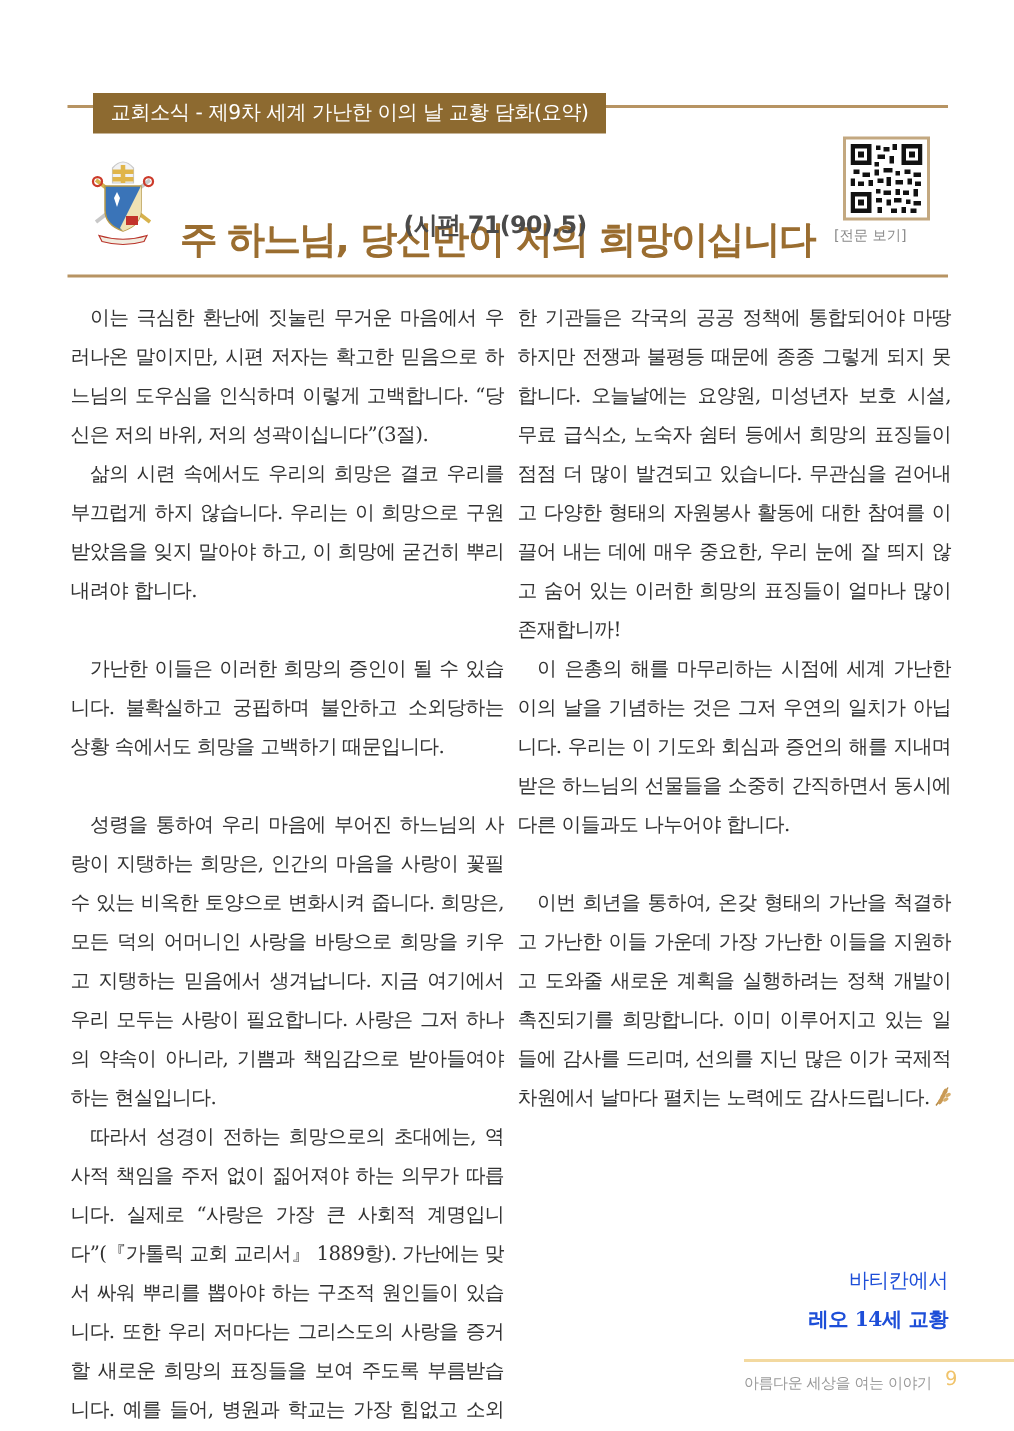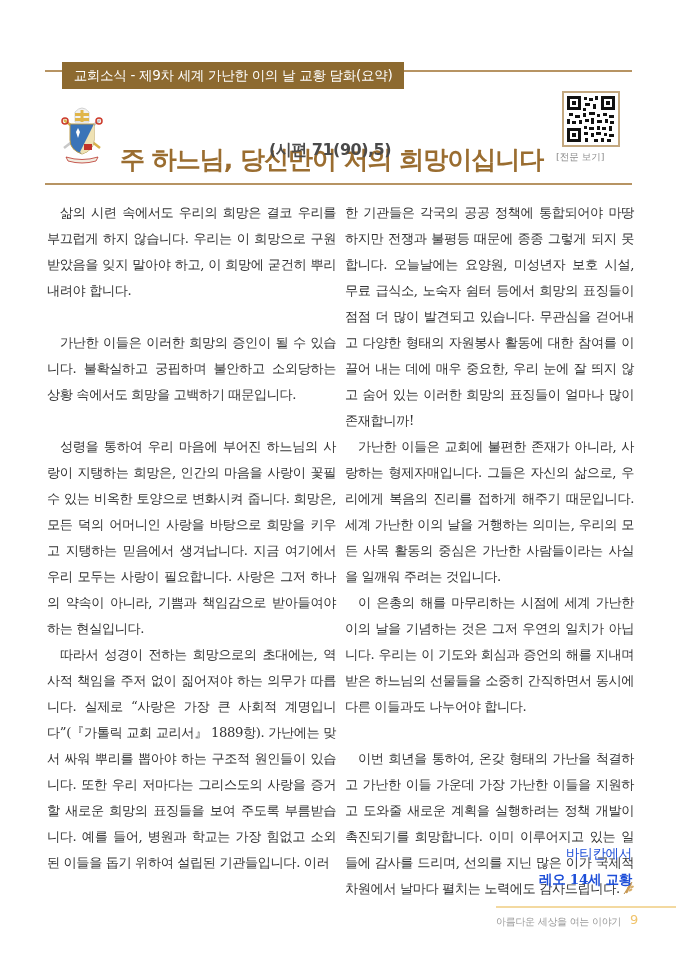--- a/index.html
+++ b/index.html
@@ -133,29 +133,29 @@
       <rect x="27" y="43" width="4" height="3" fill="#111"></rect>
     <rect x="34" y="42" width="3" height="4" fill="#111"></rect>
       <rect x="40" y="43" width="4" height="3" fill="#111"></rect>
   </svg>
 </div>
 <div class="qr-label">[전문 보기]</div>
 
 <div class="divider"></div>
 
 <div class="col left">
+  <p>이는 극심한 환난에 짓눌린 무거운 마음에서 우러나온 말이지만, 시편 저자는 확고한 믿음으로 하느님의 도우심을 인식하며 이렇게 고백합니다. “당신은 저의 바위, 저의 성곽이십니다”(3절).</p>
   <p>삶의 시련 속에서도 우리의 희망은 결코 우리를 부끄럽게 하지 않습니다. 우리는 이 희망으로 구원받았음을 잊지 말아야 하고, 이 희망에 굳건히 뿌리 내려야 합니다.</p>
   <p class="gap">가난한 이들은 이러한 희망의 증인이 될 수 있습니다. 불확실하고 궁핍하며 불안하고 소외당하는 상황 속에서도 희망을 고백하기 때문입니다.</p>
   <p class="gap">성령을 통하여 우리 마음에 부어진 하느님의 사랑이 지탱하는 희망은, 인간의 마음을 사랑이 꽃필 수 있는 비옥한 토양으로 변화시켜 줍니다. 희망은, 모든 덕의 어머니인 사랑을 바탕으로 희망을 키우고 지탱하는 믿음에서 생겨납니다. 지금 여기에서 우리 모두는 사랑이 필요합니다. 사랑은 그저 하나의 약속이 아니라, 기쁨과 책임감으로 받아들여야 하는 현실입니다.</p>
   <p>따라서 성경이 전하는 희망으로의 초대에는, 역사적 책임을 주저 없이 짊어져야 하는 의무가 따릅니다. 실제로 “사랑은 가장 큰 사회적 계명입니다”(『가톨릭 교회 교리서』 1889항). 가난에는 맞서 싸워 뿌리를 뽑아야 하는 구조적 원인들이 있습니다. 또한 우리 저마다는 그리스도의 사랑을 증거할 새로운 희망의 표징들을 보여 주도록 부름받습니다. 예를 들어, 병원과 학교는 가장 힘없고 소외된 이들을 돕기 위하여 설립된 기관들입니다. 이러</p>
 </div>
 
 <div class="col right">
   <p style="text-indent:0">한 기관들은 각국의 공공 정책에 통합되어야 마땅하지만 전쟁과 불평등 때문에 종종 그렇게 되지 못합니다. 오늘날에는 요양원, 미성년자 보호 시설, 무료 급식소, 노숙자 쉼터 등에서 희망의 표징들이 점점 더 많이 발견되고 있습니다. 무관심을 걷어내고 다양한 형태의 자원봉사 활동에 대한 참여를 이끌어 내는 데에 매우 중요한, 우리 눈에 잘 띄지 않고 숨어 있는 이러한 희망의 표징들이 얼마나 많이 존재합니까!</p>
-  <p>가난한 이들은 교회에 불편한 존재가 아니라, 사랑하는 형제자매입니다. 그들은 자신의 삶으로, 우리에게 복음의 진리를 접하게 해주기 때문입니다. 세계 가난한 이의 날을 거행하는 의미는, 우리의 모든 사목 활동의 중심은 가난한 사람들이라는 사실을 일깨워 주려는 것입니다.</p>
   <p>이 은총의 해를 마무리하는 시점에 세계 가난한 이의 날을 기념하는 것은 그저 우연의 일치가 아닙니다. 우리는 이 기도와 회심과 증언의 해를 지내며 받은 하느님의 선물들을 소중히 간직하면서 동시에 다른 이들과도 나누어야 합니다.</p>
   <p class="gap"><span>이번 희년을 통하여, 온갖 형태의 가난을 척결하고 가난한 이들 가운데 가장 가난한 이들을 지원하고 도와줄 새로운 계획을 실행하려는 정책 개발이 촉진되기를 희망합니다. 이미 이루어지고 있는 일들에 감사를 드리며, 선의를 지닌 많은 이가 국제적 차원에서 날마다 펼치는 노력에도 감사드립니다.</span><svg class="wheat" viewBox="0 0 12 14">
         <path d="M2 13 Q6 8 10 1" stroke="#b48a48" stroke-width="1" fill="none"></path>
         <ellipse cx="8" cy="4" rx="1.4" ry="2.4" transform="rotate(30 8 4)" fill="#c99a55"></ellipse>
         <ellipse cx="6.5" cy="7" rx="1.4" ry="2.4" transform="rotate(30 6.5 7)" fill="#c99a55"></ellipse>
         <ellipse cx="5" cy="10" rx="1.4" ry="2.4" transform="rotate(30 5 10)" fill="#c99a55"></ellipse>
         <ellipse cx="10" cy="6" rx="1.2" ry="2" transform="rotate(60 10 6)" fill="#d7ae6b"></ellipse>
         <ellipse cx="8.5" cy="9" rx="1.2" ry="2" transform="rotate(60 8.5 9)" fill="#d7ae6b"></ellipse>
       </svg></p>
 </div>

